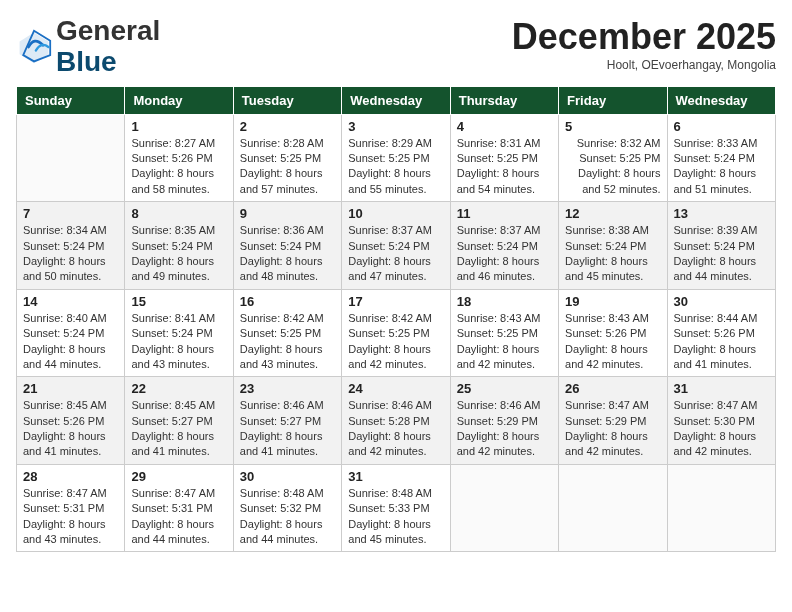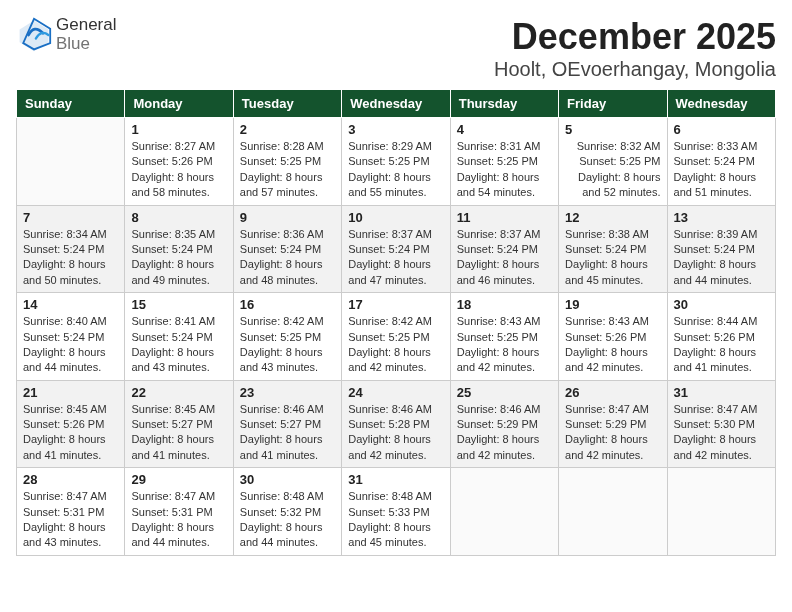--- a/index.html
+++ b/index.html
@@ -14,41 +14,41 @@
       display: flex;
       justify-content: space-between;
       align-items: flex-start;
       margin-bottom: 8px;
     }
     .logo {
       display: flex;
       align-items: center;
     }
     .logo-text {
-      font-size: 17px;
-      font-weight: normal;
+      font-size: 28px;
+      font-weight: bold;
       line-height: 1.1;
     }
     .logo-general { color: #333; }
-    .logo-blue { color: #737373; }
+    .logo-blue { color: #0c4a6e; }
     .logo-icon {
       width: 36px;
       height: 36px;
       margin-right: 4px;
     }
     .title-block {
       text-align: right;
     }
     .main-title {
       font-size: 36px;
       font-weight: bold;
       color: #222;
     }
     .subtitle {
-      font-size: 20px;
+      font-size: 12px;
       color: #444;
     }
     .calendar {
       width: 100%;
       border-collapse: collapse;
       font-size: 11.5px;
     }
     .calendar th {
       background-color: #14532d;
       color: #fff;

